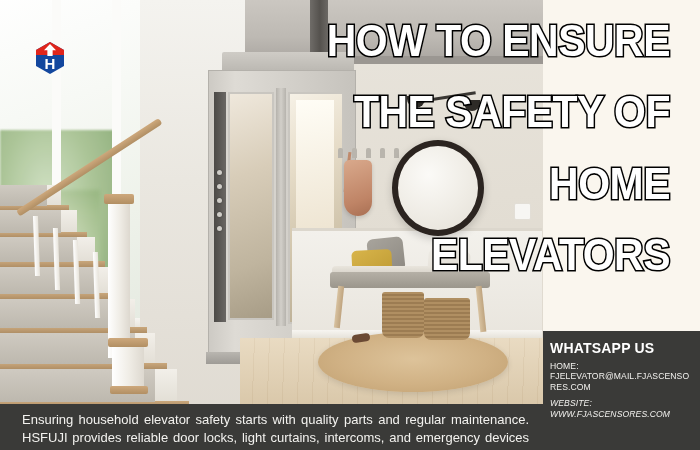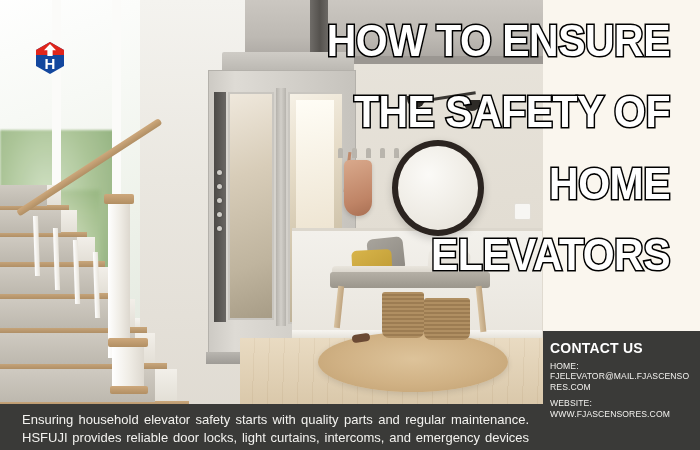--- a/index.html
+++ b/index.html
@@ -163,21 +163,21 @@
     transform:scaleX(.93);transform-origin:right center;
   }
   .hl-line:last-child{margin-bottom:0;}
 
   
   .contact{position:absolute;left:543px;top:331px;width:157px;height:119px;
     background:#3a3a38;color:#fff;padding:9px 8px 6px 7px;}
   .contact-title{font-size:14px;font-weight:bold;letter-spacing:.2px;margin-bottom:5px;}
   .contact-line{font-size:8.6px;line-height:1.22;margin-bottom:6px;
     word-break:break-word;letter-spacing:.1px;color:#f2f1ee;}
-  .contact-line:last-child{margin-bottom:8px;}
+  .contact-line:last-child{margin-bottom:8px;font-style:italic;}
 
   
   .desc{position:absolute;left:0;top:404px;width:543px;height:46px;
     background:#3a3a38;color:#f3f2ef;
     padding:7px 14px 0 22px;
     font-size:13px;line-height:1.38;text-align:justify;}
 </style>
 </head>
 <body>
 
@@ -304,20 +304,20 @@
   </div>
 
   <div class="headline">
     <div class="hl-line">HOW TO ENSURE</div>
     <div class="hl-line">THE SAFETY OF</div>
     <div class="hl-line">HOME</div>
     <div class="hl-line">ELEVATORS</div>
   </div>
 
   <div class="contact">
-    <div class="contact-title">CONTACT US</div>
+    <div class="contact-title">WHATSAPP US</div>
     <div class="contact-line">HOME: FJELEVATOR@MAIL.FJASCENSORES.COM</div>
     <div class="contact-line">WEBSITE: WWW.FJASCENSORES.COM</div>
   </div>
 
   <div class="desc">Ensuring household elevator safety starts with quality parts and regular maintenance. HSFUJI provides reliable door locks, light curtains, intercoms, and emergency devices to keep your home elevator running safely and smoothly.</div>
 
 </div>
 
 </body></html>

